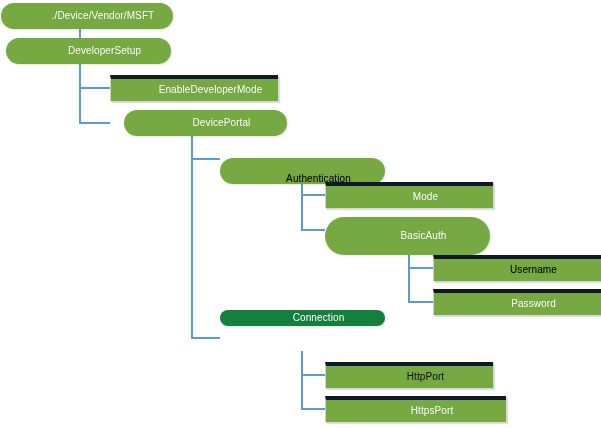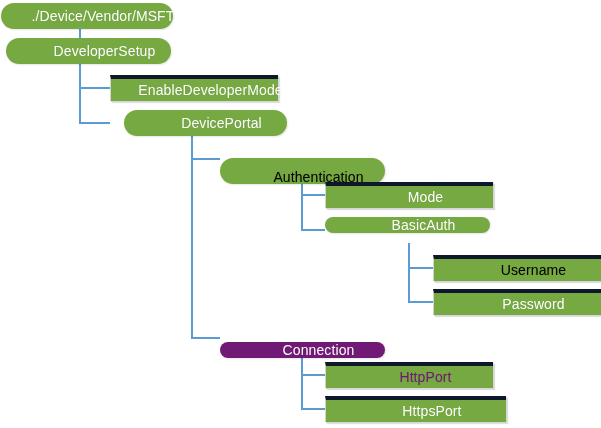--- a/index.html
+++ b/index.html
@@ -25,21 +25,21 @@
     pointer-events: none;
   }
   .node {
     position: absolute;
     box-sizing: border-box;
     background: #76A942;
     color: #ffffff;
     display: flex;
     align-items: center;
     justify-content: center;
-    font-size: 14px;
+    font-size: 10px;
     line-height: 1;
     letter-spacing: 0.1px;
     white-space: nowrap;
     text-shadow: 0 0 1px rgba(0,0,0,0.12);
     z-index: 2;
     padding-left: 32px;
   }
   .node.pill {
     border-radius: 999px;
   }
@@ -82,32 +82,32 @@
       </div>
       <div class="node pill shadowed" style="left: 124px; top: 110px; width: 163px; height: 26px; background: rgb(118, 169, 66); color: rgb(255, 255, 255);">
         <span>DevicePortal</span>
       </div>
       <div class="node pill shadowed" style="left: 220px; top: 158px; width: 165px; height: 26px; background: rgb(118, 169, 66); color: #000000; align-items: flex-end;">
         <span>Authentication</span>
       </div>
       <div class="node rect" style="left: 325px; top: 182px; width: 168px; height: 26px; background: rgb(118, 169, 66); color: rgb(255, 255, 255);">
         <span>Mode</span>
       </div>
-      <div class="node pill shadowed" style="left: 325px; top: 217px; width: 165px; height: 16px; background: rgb(118, 169, 66); color: rgb(255, 255, 255);">
+      <div class="node pill shadowed" style="left: 325px; top: 217px; width: 165px; height: 38px; background: rgb(118, 169, 66); color: rgb(255, 255, 255);">
         <span>BasicAuth</span>
       </div>
       <div class="node rect" style="left: 433px; top: 255px; width: 168px; height: 26px; background: rgb(118, 169, 66); color: #000000;">
         <span>Username</span>
       </div>
       <div class="node rect" style="left: 433px; top: 289px; width: 168px; height: 26px; background: rgb(118, 169, 66); color: rgb(255, 255, 255);">
         <span>Password</span>
       </div>
-      <div class="node pill shadowed" style="left: 220px; top: 342px; width: 165px; height: 16px; background: #701a75; color: rgb(255, 255, 255);">
+      <div class="node pill shadowed" style="left: 220px; top: 310px; width: 165px; height: 16px; background: #15803d; color: rgb(255, 255, 255);">
         <span>Connection</span>
       </div>
-      <div class="node rect" style="left: 325px; top: 362px; width: 168px; height: 26px; background: rgb(118, 169, 66); color: #701a75;">
+      <div class="node rect" style="left: 325px; top: 362px; width: 168px; height: 26px; background: rgb(118, 169, 66); color: #0f172a;">
         <span>HttpPort</span>
       </div>
       <div class="node rect" style="left: 325px; top: 396px; width: 181px; height: 26px; background: rgb(118, 169, 66); color: rgb(255, 255, 255);">
         <span>HttpsPort</span>
       </div>
     </div>
 </div>
 
 </body></html>

